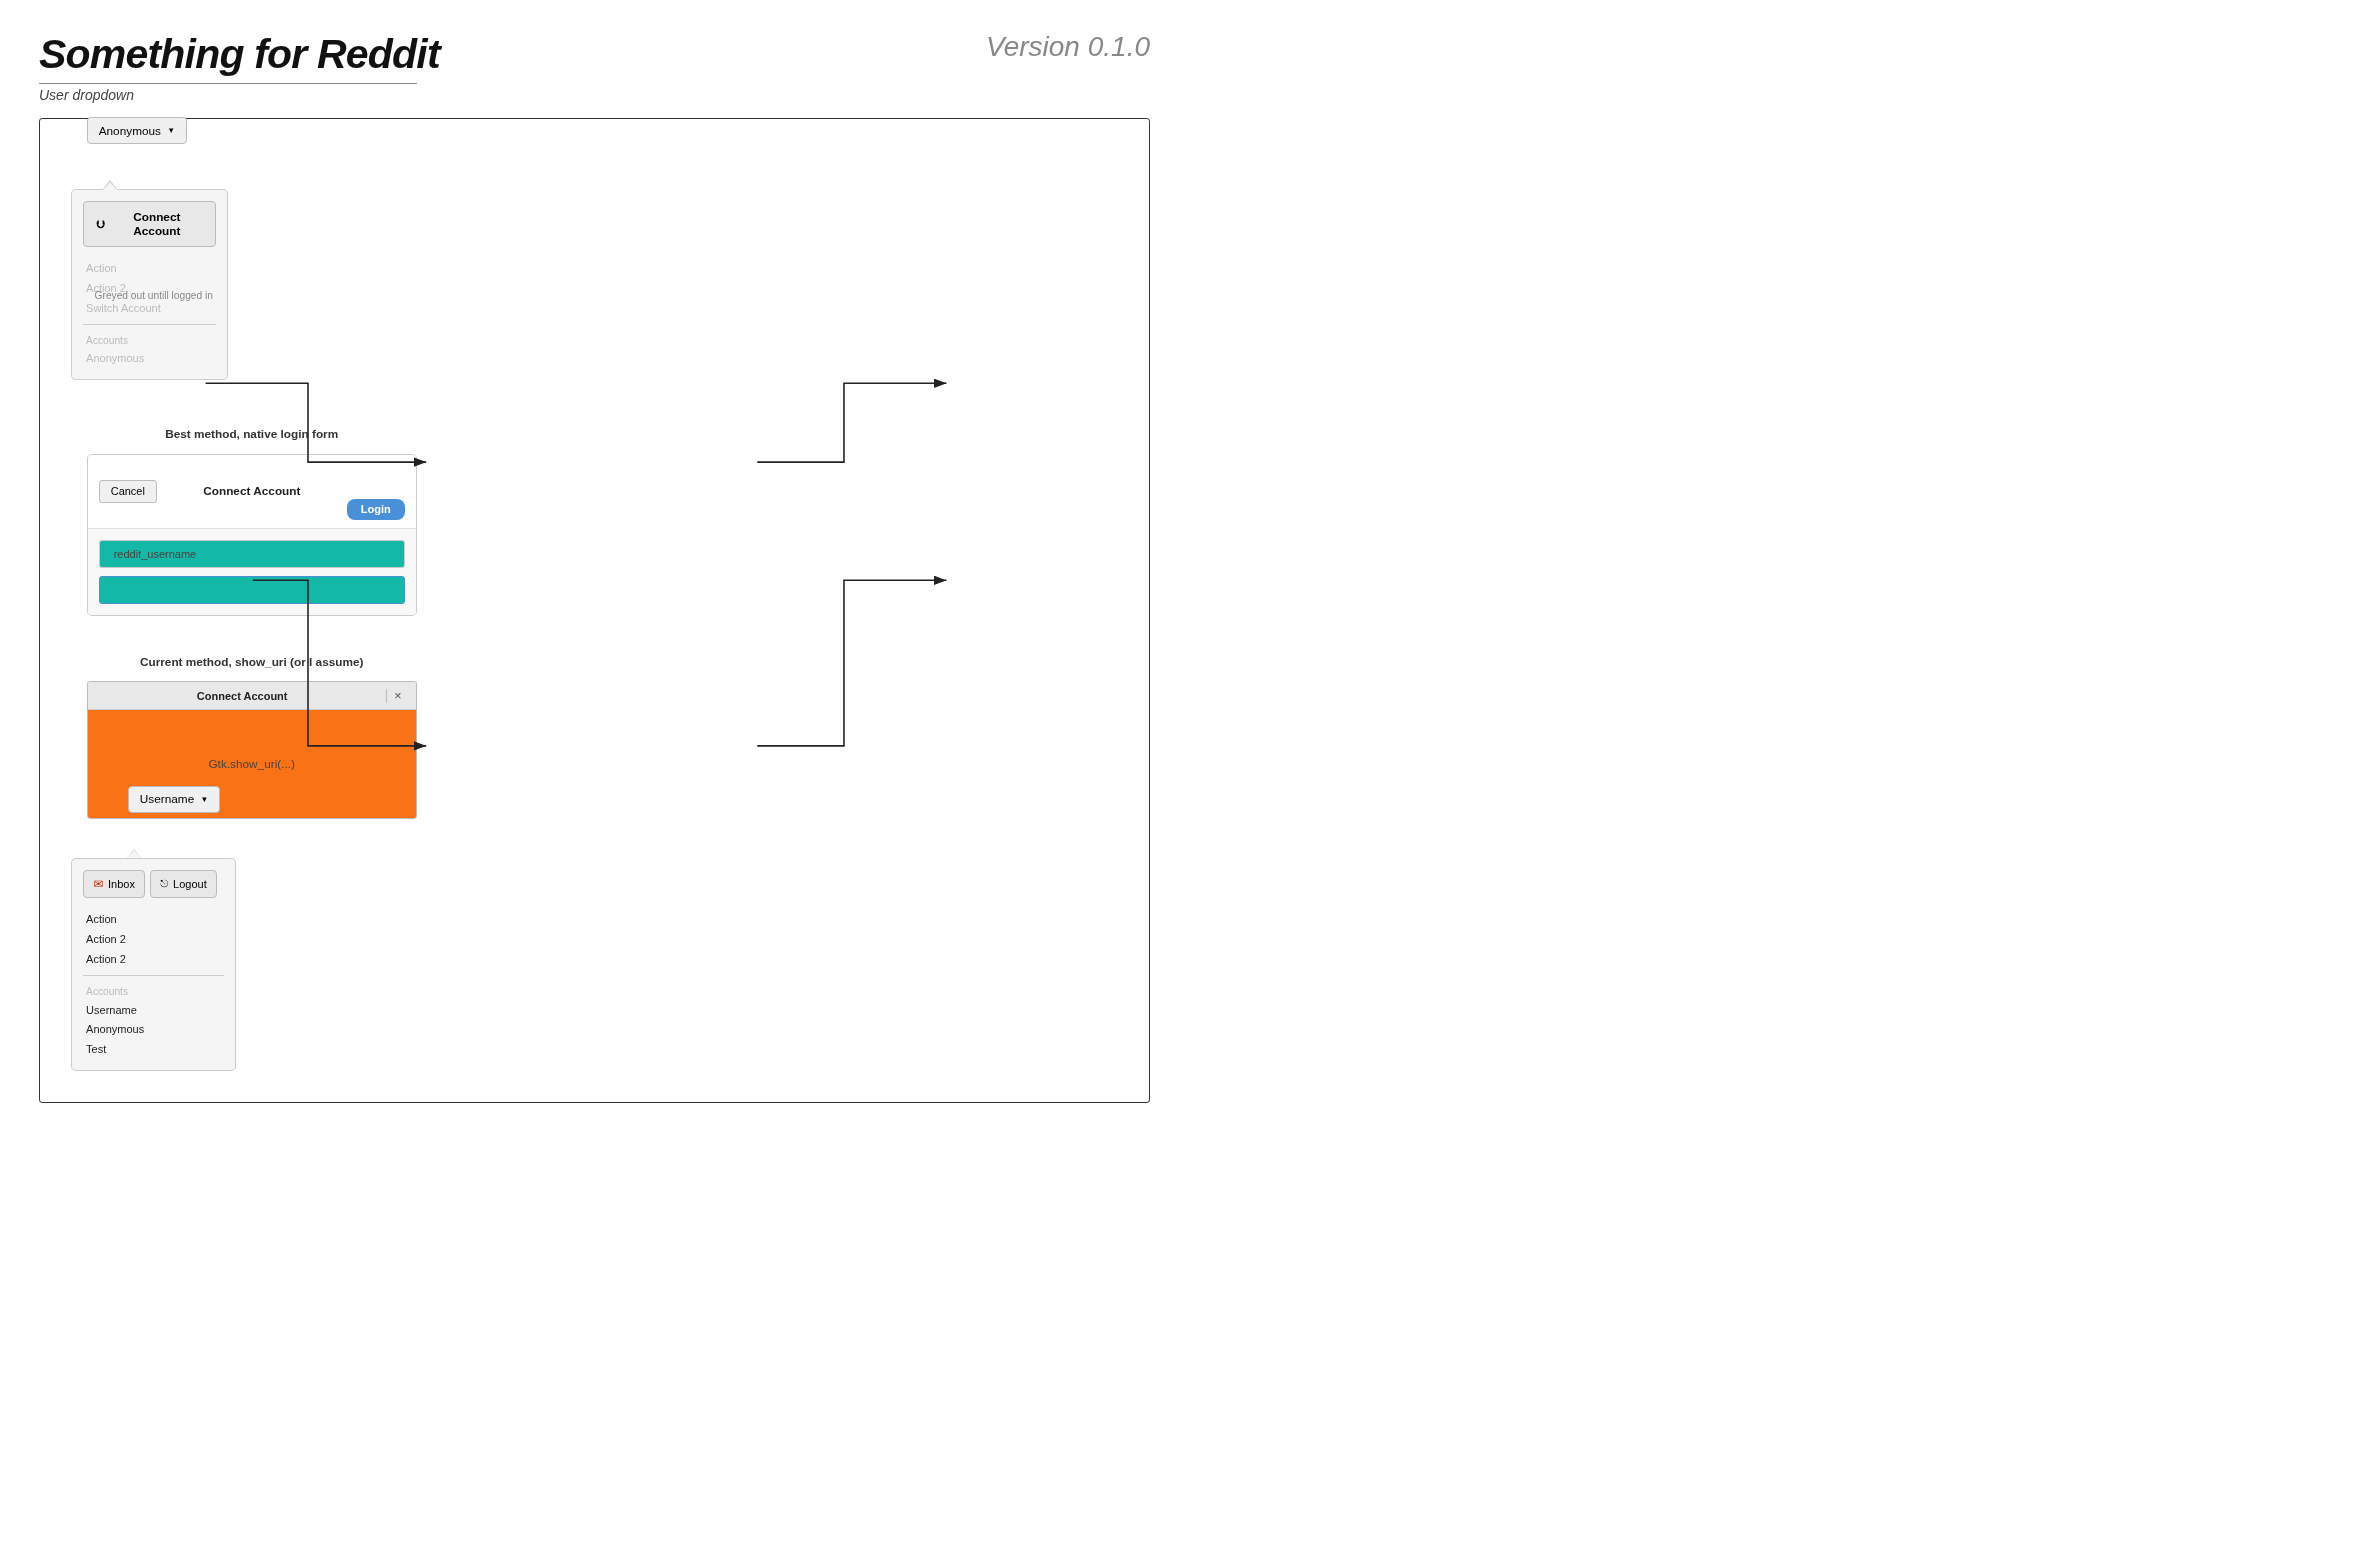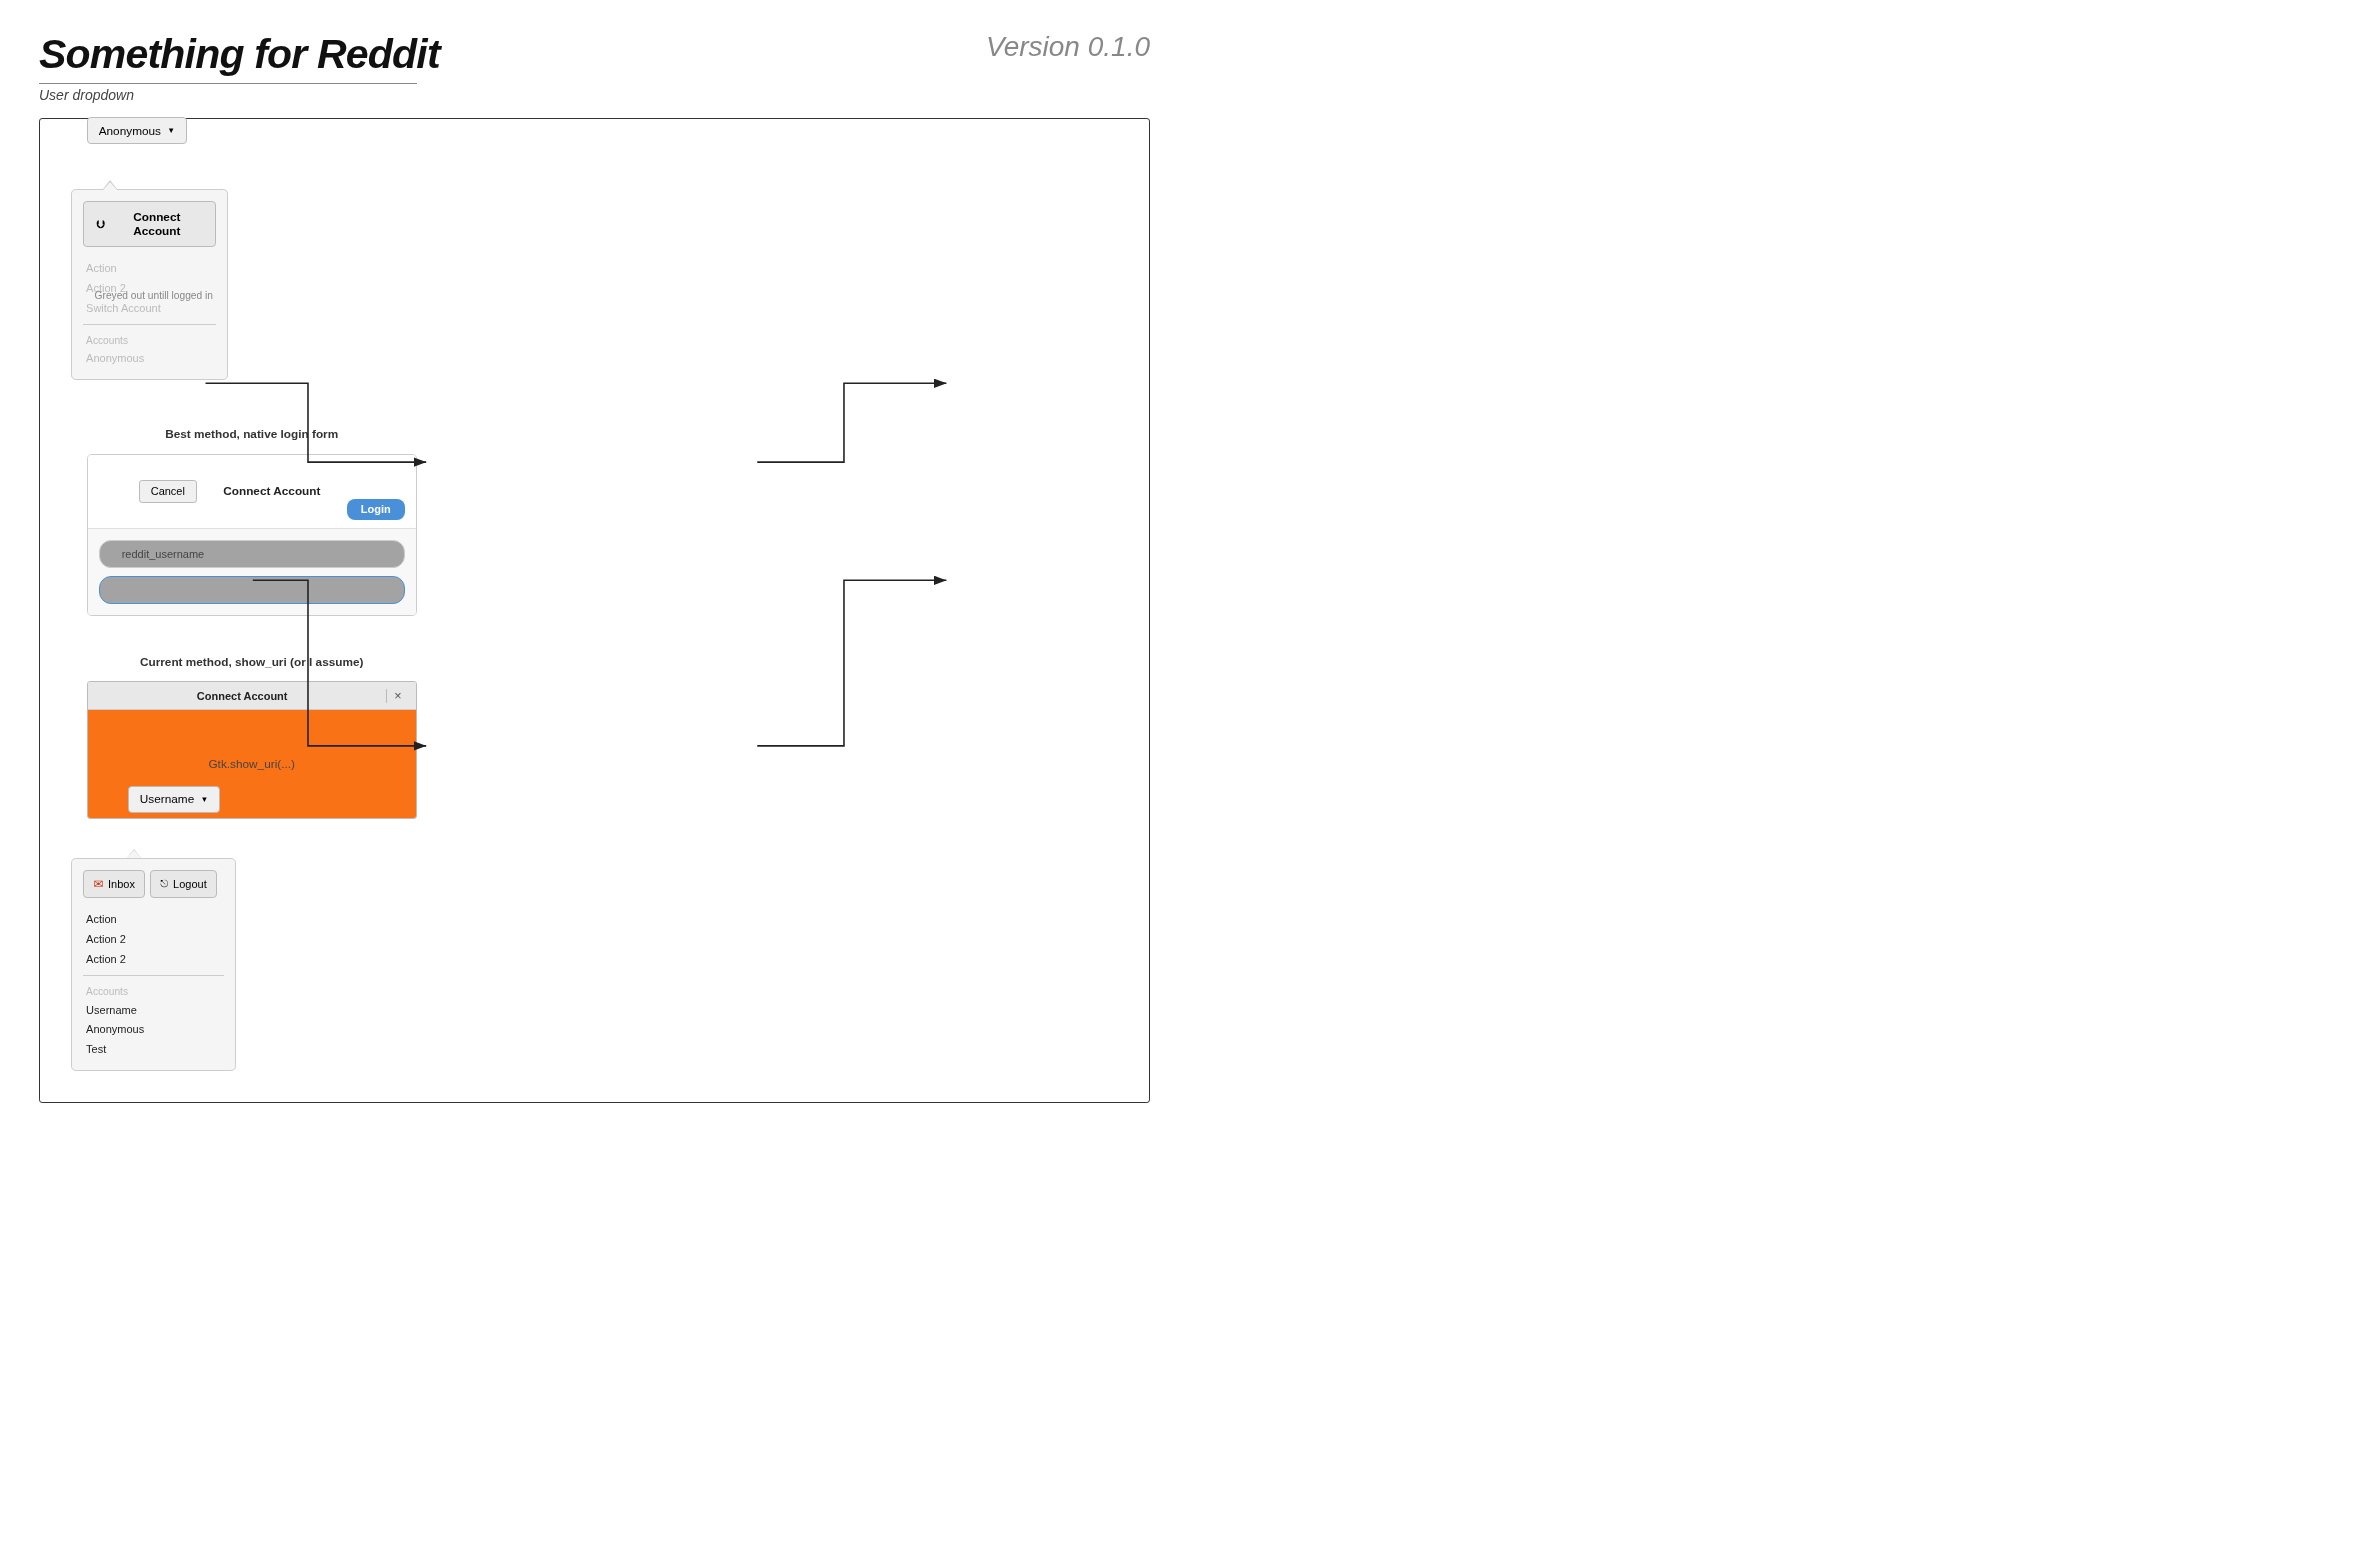--- a/index.html
+++ b/index.html
@@ -214,21 +214,20 @@
       border-bottom: 0.8px solid #e0e0e0;
       background: #fff;
     }
     .dialog-cancel-btn {
       background: #f0f0f0;
       border: 1.2px solid #bbb;
       border-radius: 3.1px;
       padding: 4.7px 11px;
       font-size: 11px;
       cursor: pointer;
-      margin-left: 40px;
     }
     .dialog-title {
       flex: 1;
       text-align: center;
       font-size: 11.8px;
       font-weight: 700;
       color: #222;
     }
     .dialog-login-btn {
       background: #4a90d9;
@@ -243,24 +242,24 @@
     }
     .native-dialog-body {
       padding: 11px;
       display: flex;
       flex-direction: column;
       gap: 7.9px;
       background: #f8f8f8;
     }
     .dialog-input {
       border: 1.2px solid #ccc;
-      border-radius: 12px;
-      padding: 7px 22px;
-      font-size: 11px;
-      background: #a3a3a3;
+      border-radius: 3px;
+      padding: 7px 14px;
+      font-size: 11px;
+      background: #14b8a6;
       color: #444;
       width: 100%;
     }
     .dialog-input.focused {
       border-color: #4a90d9;
       outline: none;
     }
     
     .uri-dialog {
       border: 1.2px solid #bbb;

